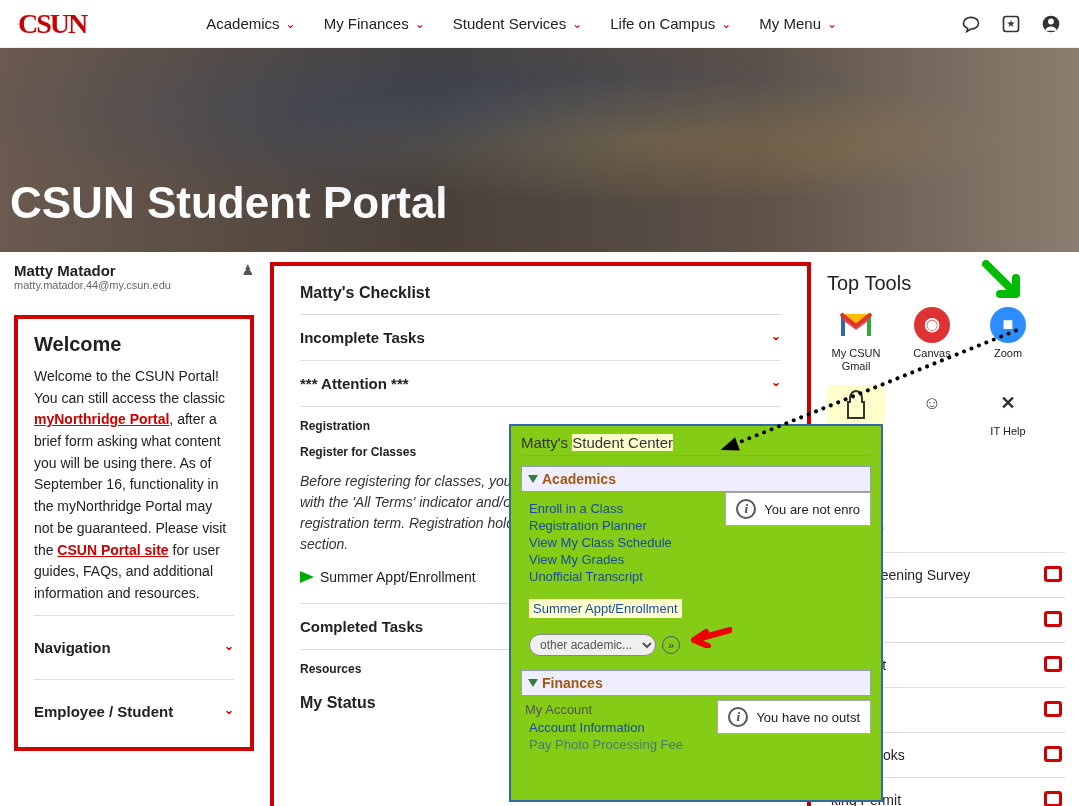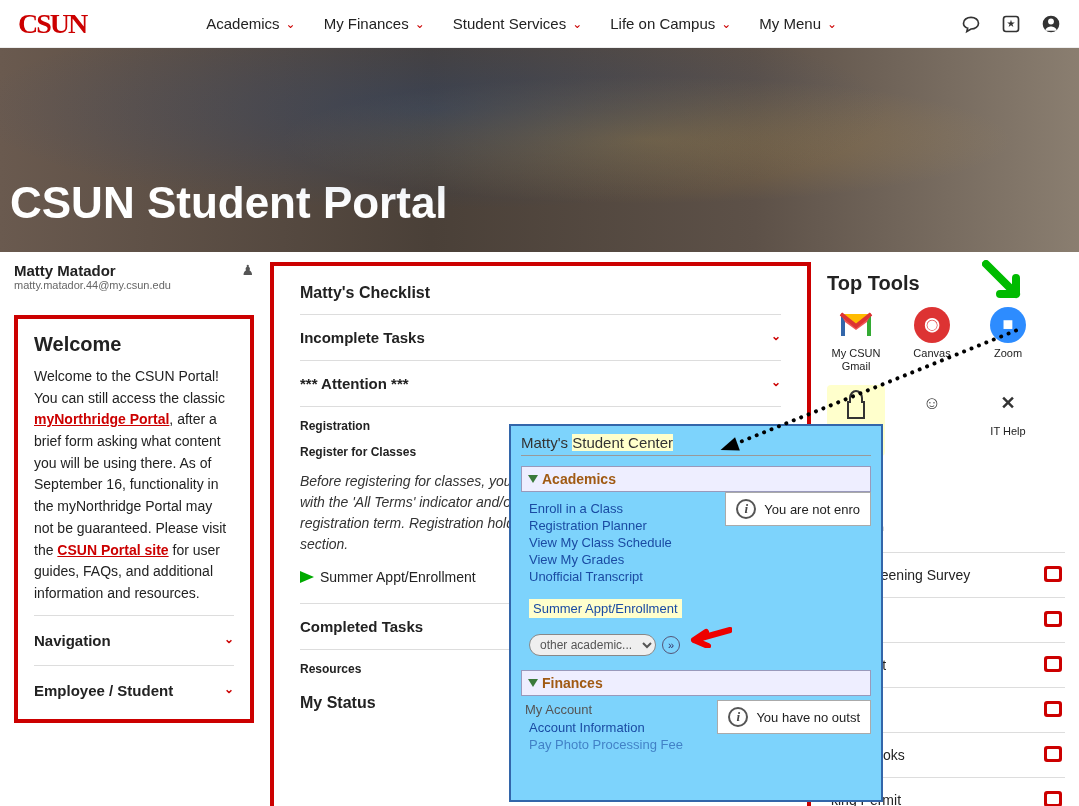--- a/index.html
+++ b/index.html
@@ -19,37 +19,37 @@
   .user { font-size:15px; font-weight:600; }
   .email { font-size:11px; color:#666; }
   .userrow { display:flex; justify-content:space-between; padding-bottom:6px;}
   .feedback { border:1px solid #ccc; padding:10px 12px; margin-top:10px; display:flex; justify-content:space-between; align-items:center; font-size:14px; }
   .redicon { width:16px; height:14px; border:2px solid #c00; border-radius:3px; display:inline-block; position:relative;}
   .redicon::after{content:'';position:absolute;right:-3px;top:-3px;width:14px;height:12px;border:2px solid #c00;border-radius:3px;}
   .welcome-box { border:4px solid #c00; margin-top:18px; padding:14px 16px 4px 16px; }
   .welcome-box h3 { font-size:20px; font-weight:700; margin-bottom:10px;}
   .welcome-box p { font-size:14px; line-height:1.55; }
   .lnk { color:#c00; text-decoration:underline; font-weight:600;}
-  .accordion-row { display:flex; justify-content:space-between; padding:16px 0; border-top:1px solid #ddd; font-size:15px; font-weight:600; margin-top:10px;}
+  .accordion-row { display:flex; justify-content:space-between; padding:23px 0; border-top:1px solid #ddd; font-size:15px; font-weight:600; margin-top:10px;}
   .midcol { flex:1; border:4px solid #c00; padding:18px 26px 0 26px; position:relative; min-height:544px;}
   .midcol h2 { font-size:16px; font-weight:800; margin-bottom:12px;}
   .acc { display:flex; justify-content:space-between; padding:14px 0; border-top:1px solid #ddd; font-size:15px; font-weight:600;}
   .sub { font-weight:700; font-size:12px; padding:12px 0 6px; border-top:1px solid #ddd;}
   .bodytxt { font-style:italic; font-size:14px; color:#333; padding:6px 0 10px; line-height:1.5;}
   .summer-row { display:flex; align-items:center; gap:6px; padding:4px 0 18px;}
   .greenarrow { width:0;height:0;border-top:6px solid transparent;border-bottom:6px solid transparent;border-left:14px solid #0a0;}
   .rightcol { width:238px; }
-  .rightcol h3 { font-size:20px; font-weight:700; margin:10px 0 12px;}
+  .rightcol h3 { font-size:20px; font-weight:400; margin:10px 0 12px;}
   .tools { display:flex; flex-wrap:wrap; gap:12px 18px;}
   .tool { width:58px; text-align:center; font-size:11px; line-height:1.2; cursor:pointer;}
   .tool .tcirc { width:36px; height:36px; border-radius:50%; margin:0 auto 4px; display:flex; align-items:center; justify-content:center; font-size:18px; color:#fff; font-weight:700;}
   .hl { background:#ffc; }
   .rlist { margin-top:18px;}
   .rrow { display:flex; justify-content:space-between; padding:14px 4px; border-top:1px solid #ddd; font-size:14px;}
-  .popup { position:absolute; border:2px solid #36a; background:#7dd3fc; left:509px; top:424px; width:374px; height:378px; font-family: Arial,sans-serif; padding:8px 10px 0;}
+  .popup { position:absolute; border:2px solid #36a; background:#84cc16; left:509px; top:424px; width:374px; height:378px; font-family: Arial,sans-serif; padding:8px 10px 0;}
   .popup h4 { font-size:15px; font-weight:400; color:#333; padding-bottom:4px; border-bottom:1px solid #999;}
   .popup h4 .hl2 { background:#ffc;}
   .sect { background:#eef; border:1px solid #99b; margin-top:10px; padding:4px 6px; color:#a05a13; font-weight:700; font-size:14px; display:flex; align-items:center; gap:4px;}
   .tri { width:0;height:0;border-left:5px solid transparent;border-right:5px solid transparent;border-top:8px solid #3a7a3a;}
   .plinks { padding:8px 0 4px 8px;}
   .plinks a { display:block; color:#1a4ba3; font-size:13px; padding:1px 0; cursor:pointer;}
   .plinks .sumhl { background:#ffc; color:#1a4ba3; padding:2px 4px; display:inline-block; margin-top:14px;}
   .sel { margin:12px 0 0 8px; display:flex; align-items:center; gap:6px;}
   .sel select { font-size:12px; padding:2px 6px; border-radius:12px; border:1px solid #888; color:#555;}
   .gobtn { width:18px;height:18px;border:1px solid #557;border-radius:50%;display:flex;align-items:center;justify-content:center;font-size:11px;color:#336;}

